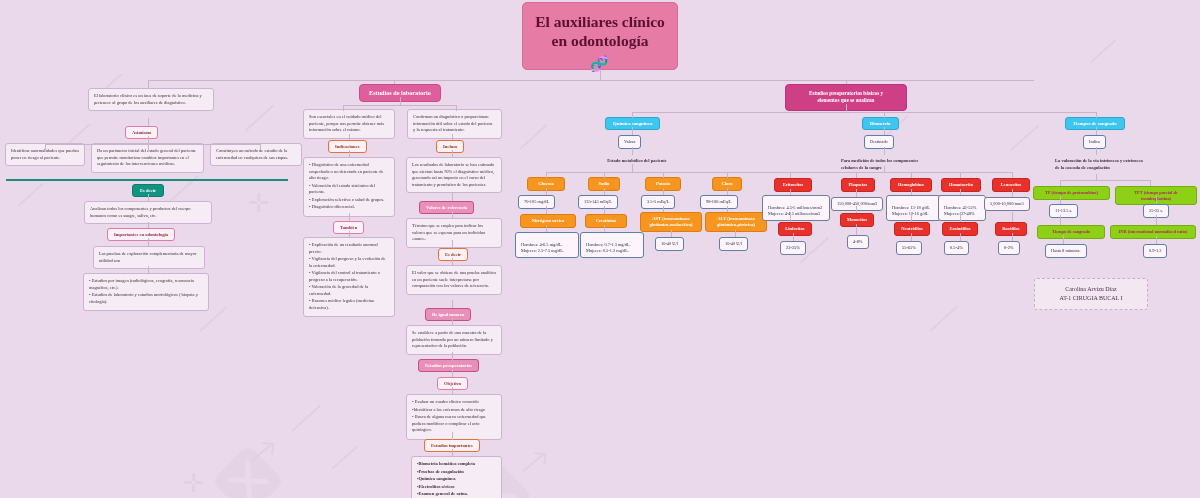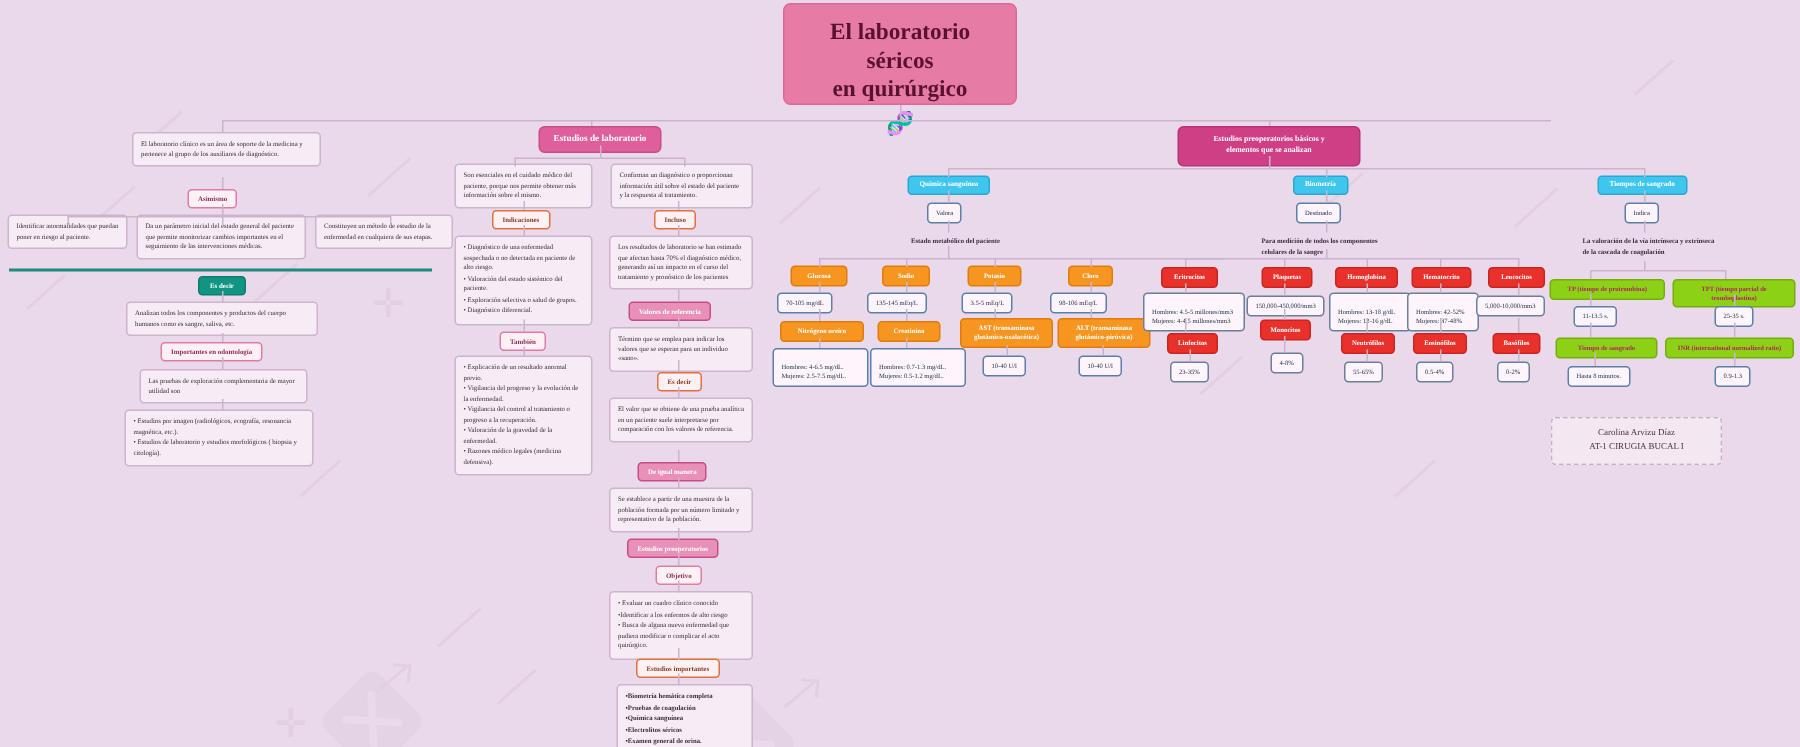--- a/index.html
+++ b/index.html
@@ -147,22 +147,22 @@
   <div class="wm-env" style="left:470px; top:470px;"></div>
   <div class="wm-plus" style="left:183px; top:470px;">✛</div>
   <div class="wm-plus" style="left:248px; top:190px;">✛</div>
   <div class="wm-arrow" style="left:248px; top:452px;"></div>
   <div class="wm-arrow" style="left:520px; top:462px;"></div>
 </div>
 
 <div id="canvas">
 
   <div class="node title-box" style="left:522px; top:2px; width:156px; height:68px;">
-    <div>El laboratorio séricos</div>
-    <div>en quirúrgico</div>
+    <div>El auxiliares clínico</div>
+    <div>en odontología</div>
     <span class="dna">🧬</span>
   </div>
 
   <div class="conn h" style="left:148px; top:80px; width:886px;"></div>
   <div class="conn v" style="left:600px; top:70px; height:10px;"></div>
   <div class="conn v" style="left:148px; top:80px; height:8px;"></div>
   <div class="conn v" style="left:394px; top:80px; height:4px;"></div>
   <div class="conn v" style="left:846px; top:80px; height:4px;"></div>
 
   <div class="node txt-card" style="left:88px; top:88px; width:126px;">

